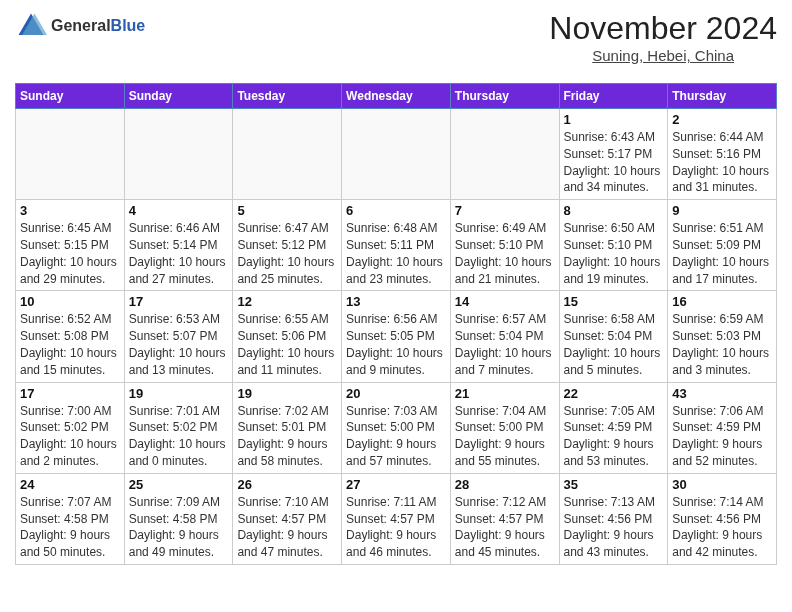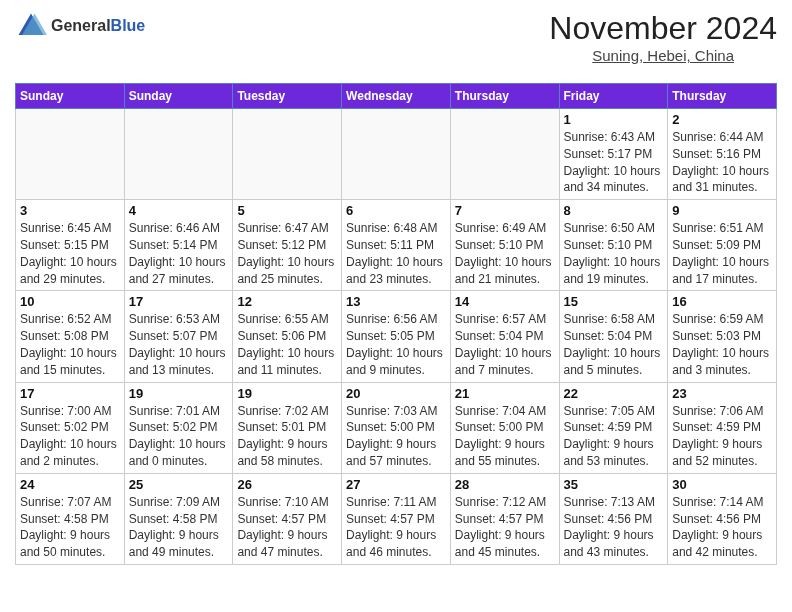--- a/index.html
+++ b/index.html
@@ -215,21 +215,21 @@
           </td>
           <td>
             <div class="day-number">21</div>
             <div class="day-info">Sunrise: 7:04 AM<br>Sunset: 5:00 PM<br>Daylight: 9 hours<br>and 55 minutes.</div>
           </td>
           <td>
             <div class="day-number">22</div>
             <div class="day-info">Sunrise: 7:05 AM<br>Sunset: 4:59 PM<br>Daylight: 9 hours<br>and 53 minutes.</div>
           </td>
           <td>
-            <div class="day-number">23</div>
+            <div class="day-number">43</div>
             <div class="day-info">Sunrise: 7:06 AM<br>Sunset: 4:59 PM<br>Daylight: 9 hours<br>and 52 minutes.</div>
           </td>
         </tr>
         <tr>
           <td>
             <div class="day-number">24</div>
             <div class="day-info">Sunrise: 7:07 AM<br>Sunset: 4:58 PM<br>Daylight: 9 hours<br>and 50 minutes.</div>
           </td>
           <td>
             <div class="day-number">25</div>

